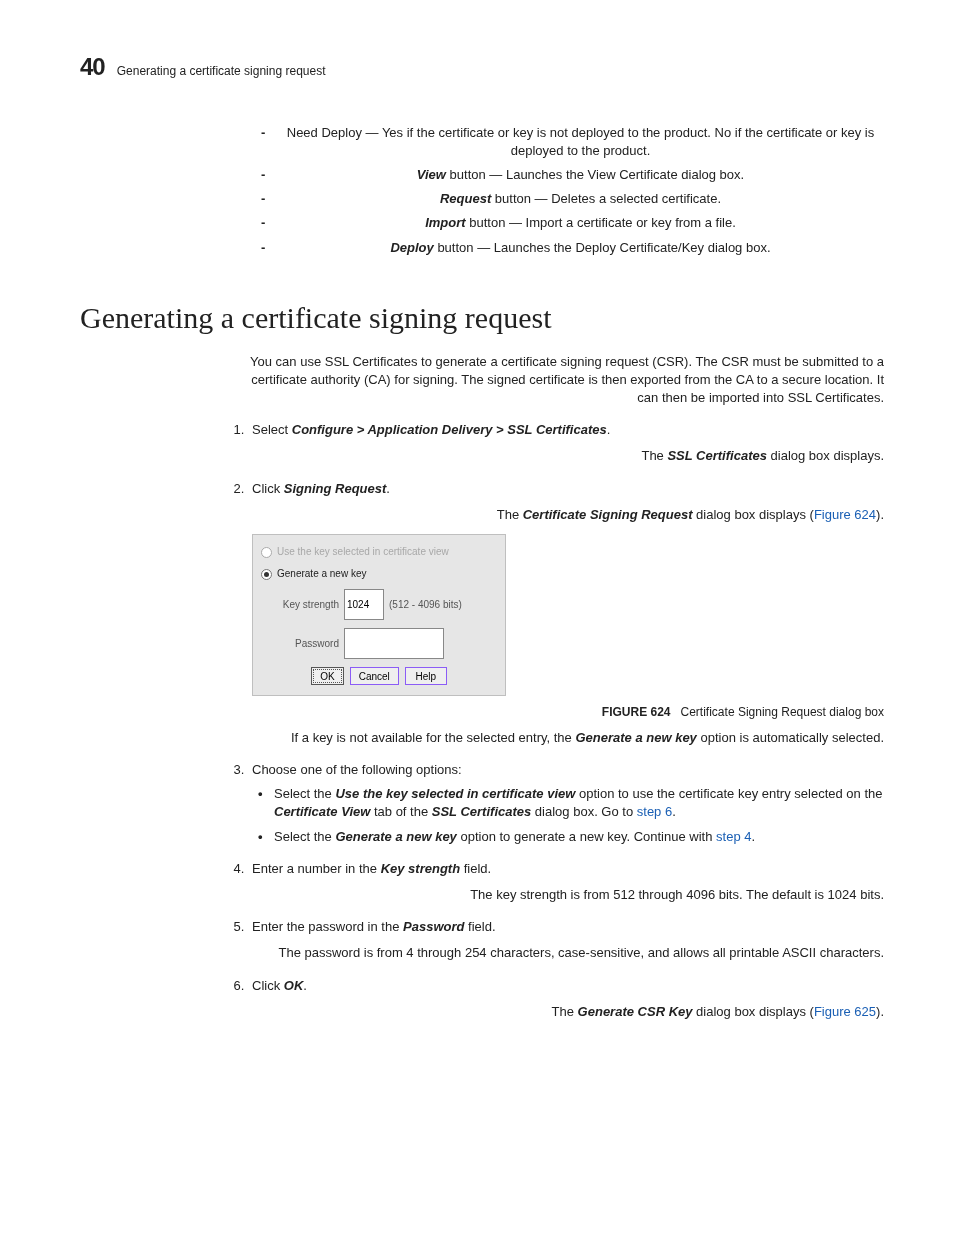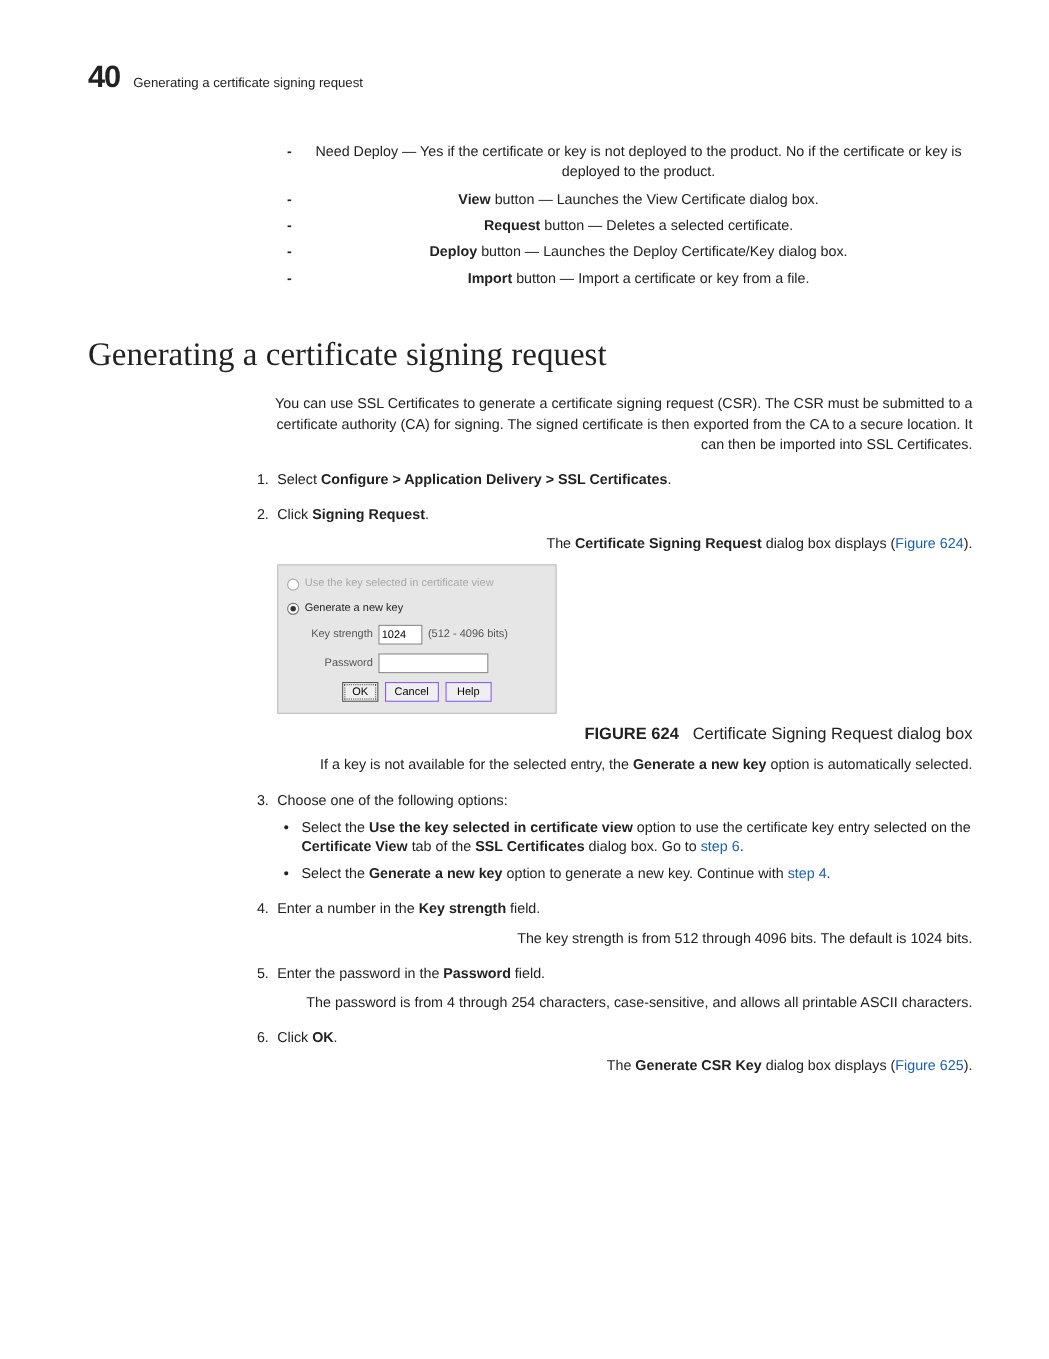--- a/index.html
+++ b/index.html
@@ -13,21 +13,21 @@
     line-height: 1.4;
   }
   .running-head {
     display: flex;
     align-items: baseline;
     gap: 12px;
     margin-bottom: 40px;
     border-bottom: 0;
   }
   .running-head .chapnum {
-    font-size: 28px;
+    font-size: 24px;
     font-weight: 600;
     font-family: "Helvetica Neue", Arial, sans-serif;
     letter-spacing: -1px;
     text-align: center;
   }
   .running-head .chaptitle {
     font-size: 12px;
     font-family: Arial, sans-serif;
   }
   .indent-block { margin-left: 175px; }
@@ -62,41 +62,41 @@
     list-style: decimal;
     padding-left: 18px;
     margin: 10px 0;
   }
   ol.steps > li {
     padding-left: 4px;
     margin-bottom: 8px;
     margin-top: 14px;
   }
   ol.steps > li > p { margin: 8px 0; }
-  .bold { font-weight: bold; }
+  .bold { font-weight: bold; font-style: italic; }
   a.link { color: #1a5fb4; text-decoration: none; }
   ul.bullet {
     list-style: none;
     padding-left: 0;
     margin: 6px 0 10px 0;
   }
   ul.bullet > li {
     position: relative;
     padding-left: 22px;
     margin-bottom: 6px;
   }
   ul.bullet > li::before {
     content: "•";
     position: absolute;
     left: 6px;
     top: 0;
     font-weight: bold;
   }
   .figure-caption {
-    font-size: 15px;
+    font-size: 12px;
     margin: 10px 0 14px 0;
   }
   .figure-caption .figlabel { font-weight: bold; }
   
   .dialog {
     background: #e6e6e6;
     border: 1px solid #bfbfbf;
     width: 236px;
     padding: 10px 8px 10px 8px;
     font-family: "Tahoma", Arial, sans-serif;
@@ -127,21 +127,21 @@
     background: #333;
     border-radius: 50%;
     display: block;
   }
   .dialog .disabled-text { color: #a8a8a8; }
   .dialog .indent { margin-left: 16px; }
   .dialog .lbl { width: 62px; text-align: right; }
   .dialog input.txt {
     border: 1px solid #888;
     background: #fff;
-    height: 18px;
+    height: 31px;
     font-size: 10px;
     padding: 0 2px;
     box-sizing: border-box;
     font-family: inherit;
   }
   .dialog .btnrow {
     display: flex;
     justify-content: center;
     gap: 6px;
     margin-top: 6px;
@@ -169,33 +169,34 @@
 <div class="running-head">
   <span class="chapnum">40</span>
   <span class="chaptitle">Generating a certificate signing request</span>
 </div>
 
 <div class="indent-block">
   <ul class="dash">
     <li><span>Need Deploy — Yes if the certificate or key is not deployed to the product. No if the certificate or key is deployed to the product.</span></li>
     <li><span class="bold">View</span><span> button — Launches the View Certificate dialog box.</span></li>
     <li><span class="bold">Request</span><span> button — Deletes a selected certificate.</span></li>
+    <li><span class="bold">Import</span><span> button — Import a certificate or key from a file.</span></li>
     <li><span class="bold">Deploy</span><span> button — Launches the Deploy Certificate/Key dialog box.</span></li>
-    <li><span class="bold">Import</span><span> button — Import a certificate or key from a file.</span></li>
   </ul>
 </div>
 
 <h1 class="section">Generating a certificate signing request</h1>
 
 <div class="bodytext">
   <p>You can use SSL Certificates to generate a certificate signing request (CSR). The CSR must be submitted to a certificate authority (CA) for signing. The signed certificate is then exported from the CA to a secure location. It can then be imported into SSL Certificates.</p>
 
   <ol class="steps">
     <li>
       <span>Select </span><span class="bold">Configure &gt; Application Delivery &gt; SSL Certificates</span><span>.</span>
+      <p><span>The </span><span class="bold">SSL Certificates</span><span> dialog box displays.</span></p>
     </li>
 
     <li>
       <span>Click </span><span class="bold">Signing Request</span><span>.</span>
       <p><span>The </span><span class="bold">Certificate Signing Request</span><span> dialog box displays (</span><a class="link" href="#">Figure 624</a><span>).</span></p>
 
       <div class="dialog">
         <div class="row">
           <span class="radio disabled"></span>
           <span class="disabled-text">Use the key selected in certificate view</span>

